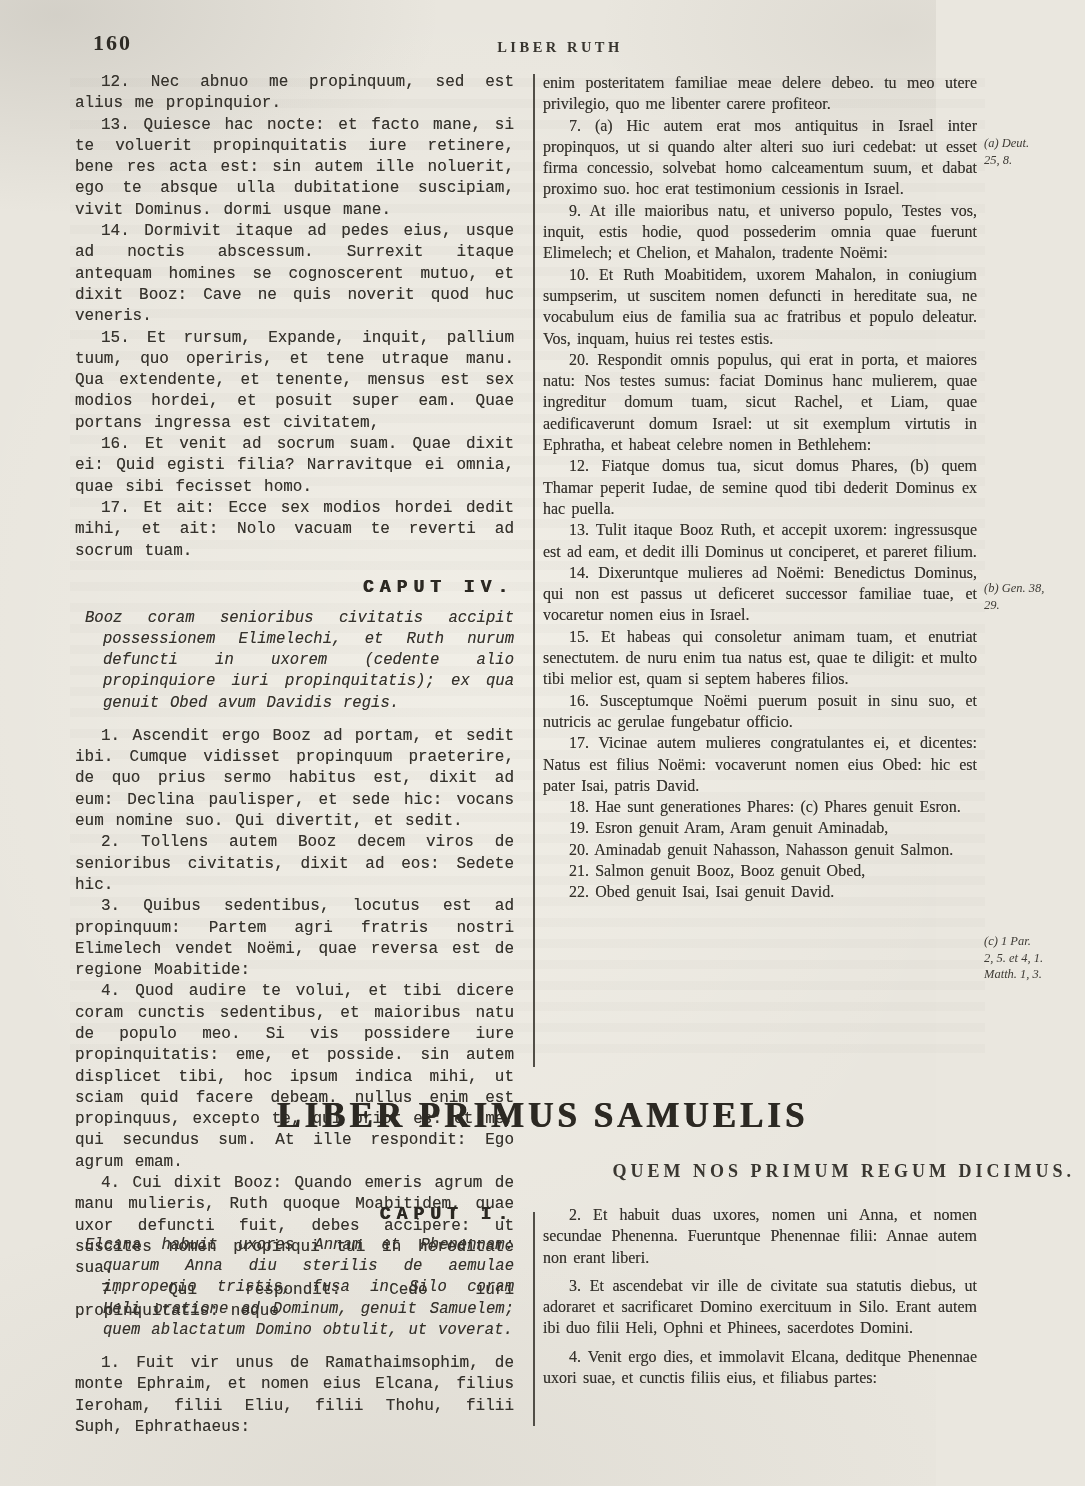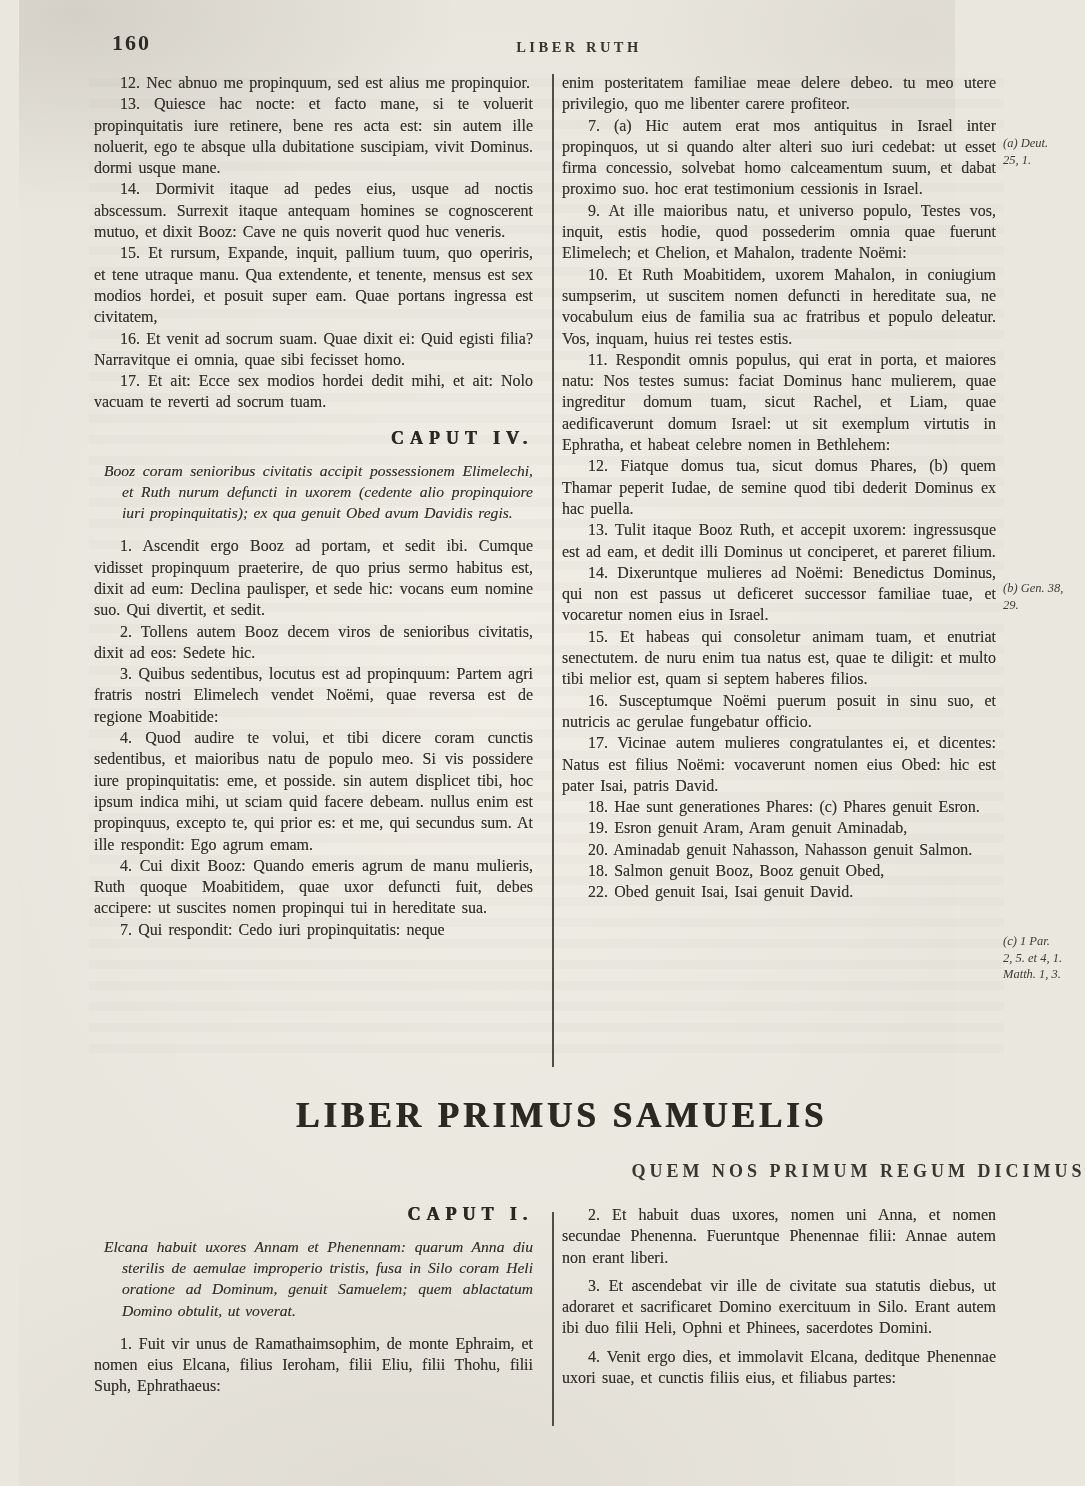--- a/index.html
+++ b/index.html
@@ -10,41 +10,40 @@
     background:#eae7df;
   }
   .page{
     position:relative;width:936px;height:1486px;
     background:
       radial-gradient(ellipse 620px 320px at 6% 1%, rgba(104,99,90,.17), transparent 62%),
       radial-gradient(ellipse 500px 260px at 96% 2%, rgba(120,114,103,.10), transparent 60%),
       radial-gradient(ellipse 700px 900px at 50% 45%, rgba(255,253,246,.35), transparent 75%),
       radial-gradient(ellipse 900px 420px at 40% 100%, rgba(130,124,111,.09), transparent 70%),
       #e9e6de;
-    margin-left: 19px;
   }
   
   .page::after{
     content:"";position:absolute;left:70px;width:915px;top:78px;height:985px;
     background:repeating-linear-gradient(180deg, rgba(96,90,79,.05) 0 9px, transparent 9px 21px);
     opacity:.55;pointer-events:none;
   }
   .pagenum{
     position:absolute;left:93px;top:30px;
     font-size:22px;font-weight:bold;letter-spacing:2px;color:#2e2b25;
   }
   .runhead{
     position:absolute;left:560px;top:39px;transform:translateX(-50%);
     font-size:14.5px;font-weight:bold;letter-spacing:3.5px;color:#38352f;
     white-space:nowrap;
   }
   .cols{position:absolute;left:75px;width:902px;display:flex;}
   .ruth-cols{top:72px;}
   .samuel-cols{top:1204px;}
-  .col-l{width:455px;padding-right:16px;box-sizing:border-box;}
+  .col-l{width:455px;padding-right:16px;box-sizing:border-box;font-family:Liberation Mono, monospace;}
   .col-r{width:434px;margin-left:13px;}
   .rule{position:absolute;width:1.6px;background:#514e47;left:533px;}
   .rule-1{top:74px;height:993px;}
   .rule-2{top:1212px;height:214px;}
   p.v{
     margin:0;text-indent:26px;text-align:justify;
     font-size:16px;line-height:21.3px;word-spacing:2.2px;
     text-shadow:0 0 .5px rgba(53,50,44,.55);
   }
   p.cont{text-indent:0;}
@@ -107,37 +106,37 @@
       <p class="v">3. Quibus sedentibus, locutus est ad propinquum: Partem agri fratris nostri Elimelech vendet Noëmi, quae reversa est de regione Moabitide:</p>
       <p class="v">4. Quod audire te volui, et tibi dicere coram cunctis sedentibus, et maioribus natu de populo meo. Si vis possidere iure propinquitatis: eme, et posside. sin autem displicet tibi, hoc ipsum indica mihi, ut sciam quid facere debeam. nullus enim est propinquus, excepto te, qui prior es: et me, qui secundus sum. At ille respondit: Ego agrum emam.</p>
       <p class="v">4. Cui dixit Booz: Quando emeris agrum de manu mulieris, Ruth quoque Moabitidem, quae uxor defuncti fuit, debes accipere: ut suscites nomen propinqui tui in hereditate sua.</p>
       <p class="v">7. Qui respondit: Cedo iuri propinquitatis: neque</p>
     </div>
     <div class="col-r">
       <p class="v cont">enim posteritatem familiae meae delere debeo. tu meo utere privilegio, quo me libenter carere profiteor.</p>
       <p class="v">7. (a) Hic autem erat mos antiquitus in Israel inter propinquos, ut si quando alter alteri suo iuri cedebat: ut esset firma concessio, solvebat homo calceamentum suum, et dabat proximo suo. hoc erat testimonium cessionis in Israel.</p>
       <p class="v">9. At ille maioribus natu, et universo populo, Testes vos, inquit, estis hodie, quod possederim omnia quae fuerunt Elimelech; et Chelion, et Mahalon, tradente Noëmi:</p>
       <p class="v">10. Et Ruth Moabitidem, uxorem Mahalon, in coniugium sumpserim, ut suscitem nomen defuncti in hereditate sua, ne vocabulum eius de familia sua ac fratribus et populo deleatur. Vos, inquam, huius rei testes estis.</p>
-      <p class="v">11. Respondit omnis populus, qui erat in porta, et maiores natu: Nos testes sumus: faciat Dominus hanc mulierem, quae ingreditur domum tuam, sicut Rachel, et Liam, quae aedificaverunt domum Israel: ut sit exemplum virtutis in Ephratha, et habeat celebre nomen in Bethlehem:</p>
+      <p class="v">20. Respondit omnis populus, qui erat in porta, et maiores natu: Nos testes sumus: faciat Dominus hanc mulierem, quae ingreditur domum tuam, sicut Rachel, et Liam, quae aedificaverunt domum Israel: ut sit exemplum virtutis in Ephratha, et habeat celebre nomen in Bethlehem:</p>
       <p class="v">12. Fiatque domus tua, sicut domus Phares, (b) quem Thamar peperit Iudae, de semine quod tibi dederit Dominus ex hac puella.</p>
       <p class="v">13. Tulit itaque Booz Ruth, et accepit uxorem: ingressusque est ad eam, et dedit illi Dominus ut conciperet, et pareret filium.</p>
       <p class="v">14. Dixeruntque mulieres ad Noëmi: Benedictus Dominus, qui non est passus ut deficeret successor familiae tuae, et vocaretur nomen eius in Israel.</p>
       <p class="v">15. Et habeas qui consoletur animam tuam, et enutriat senectutem. de nuru enim tua natus est, quae te diligit: et multo tibi melior est, quam si septem haberes filios.</p>
       <p class="v">16. Susceptumque Noëmi puerum posuit in sinu suo, et nutricis ac gerulae fungebatur officio.</p>
       <p class="v">17. Vicinae autem mulieres congratulantes ei, et dicentes: Natus est filius Noëmi: vocaverunt nomen eius Obed: hic est pater Isai, patris David.</p>
       <p class="v">18. Hae sunt generationes Phares: (c) Phares genuit Esron.</p>
       <p class="v">19. Esron genuit Aram, Aram genuit Aminadab,</p>
       <p class="v">20. Aminadab genuit Nahasson, Nahasson genuit Salmon.</p>
-      <p class="v">18. Salmon genuit Booz, Booz genuit Obed,</p>
+      <p class="v">21. Salmon genuit Booz, Booz genuit Obed,</p>
       <p class="v">22. Obed genuit Isai, Isai genuit David.</p>
     </div>
   </div>
 
   <div class="note note-a">(a) Deut.
-25, 1.</div>
+25, 8.</div>
   <div class="note note-b">(b) Gen. 38,
 29.</div>
   <div class="note note-c">(c) 1 Par.
 2, 5. et 4, 1.
 Matth. 1, 3.</div>
 
   <div class="book-title">LIBER PRIMUS SAMUELIS</div>
   <div class="book-subtitle">QUEM NOS PRIMUM REGUM DICIMUS.</div>
 
   <div class="cols samuel-cols">

